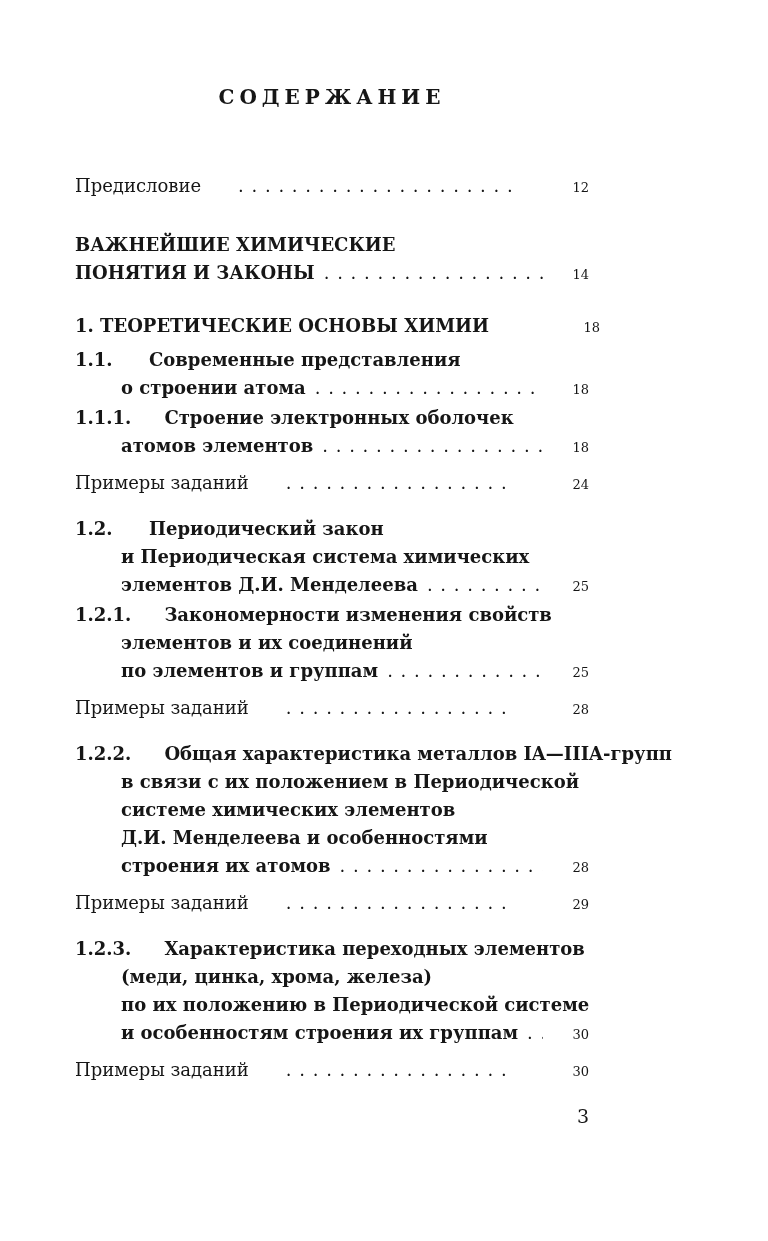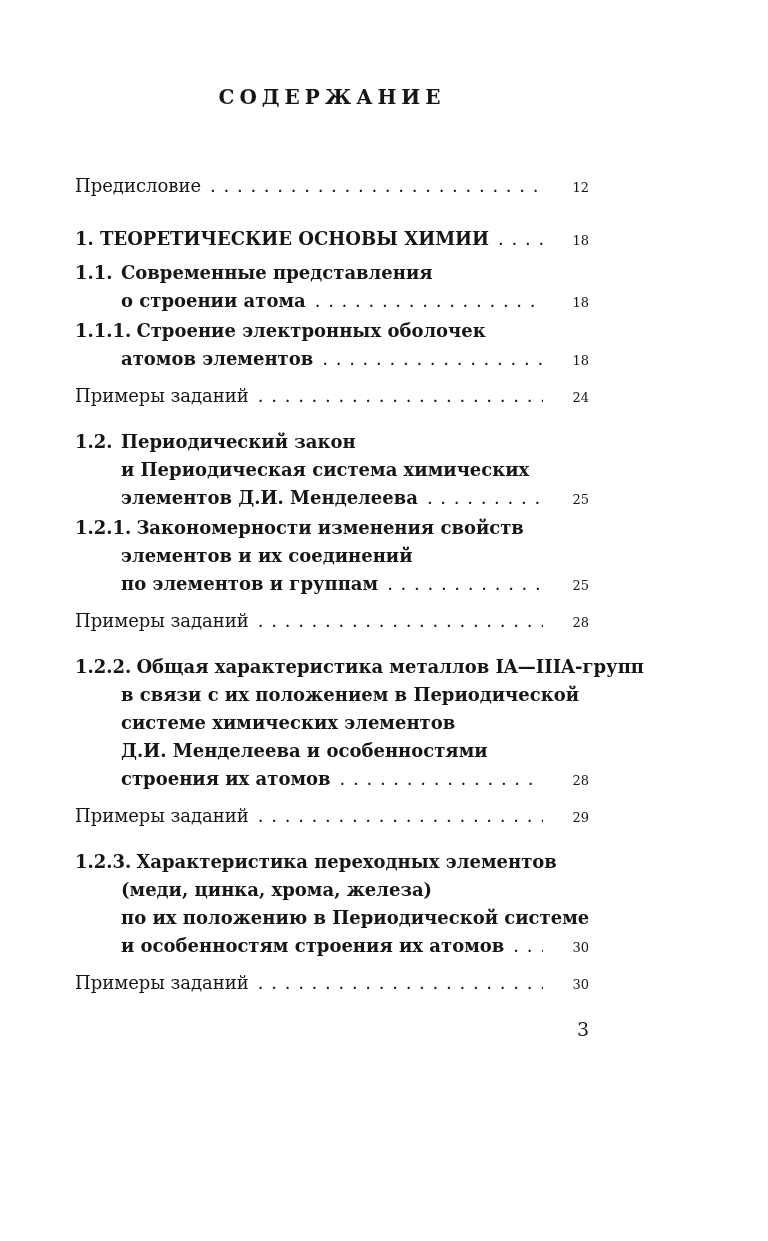--- a/index.html
+++ b/index.html
@@ -36,20 +36,21 @@
   }
   .entry.flush {
     padding-left: 0;
   }
   .row {
     display: flex;
     align-items: baseline;
   }
   .row.first {
     margin-left: -46px;
+    gap: 28px;
   }
   .entry.flush .row.first {
     margin-left: 0;
   }
   .num {
     flex: 0 0 auto;
     box-sizing: border-box;
     min-width: 46px;
     padding-right: 5px;
     white-space: pre;
@@ -102,20 +103,30 @@
   <div class="toc-title">СОДЕРЖАНИЕ</div>
 
   <div id="toc-list">
       <div class="entry e-plain flush">
         <div class="row first">
           <span class="text">Предисловие</span>
           <span class="leader"></span>
           <span class="page">12</span>
         </div>
       </div>
+      <div class="entry e-part bold flush">
+        <div class="row first">
+          <span class="text">ВАЖНЕЙШИЕ ХИМИЧЕСКИЕ</span>
+        </div>
+        <div class="row">
+          <span class="text">ПОНЯТИЯ И ЗАКОНЫ</span>
+          <span class="leader"></span>
+          <span class="page">14</span>
+        </div>
+      </div>
       <div class="entry e-section bold flush">
         <div class="row first">
           <span class="text">1. ТЕОРЕТИЧЕСКИЕ ОСНОВЫ ХИМИИ</span>
           <span class="leader"></span>
           <span class="page">18</span>
         </div>
       </div>
       <div class="entry e-sub bold">
         <div class="row first">
           <span class="num">1.1.</span>
@@ -212,21 +223,21 @@
           <span class="num">1.2.3.</span>
           <span class="text">Характеристика переходных элементов</span>
         </div>
         <div class="row">
           <span class="text">(меди, цинка, хрома, железа)</span>
         </div>
         <div class="row">
           <span class="text">по их положению в Периодической системе</span>
         </div>
         <div class="row">
-          <span class="text">и особенностям строения их атомов</span>
+          <span class="text">и особенностям строения их группам</span>
           <span class="leader"></span>
           <span class="page">30</span>
         </div>
       </div>
       <div class="entry e-examples flush">
         <div class="row first">
           <span class="text">Примеры заданий</span>
           <span class="leader"></span>
           <span class="page">30</span>
         </div>

